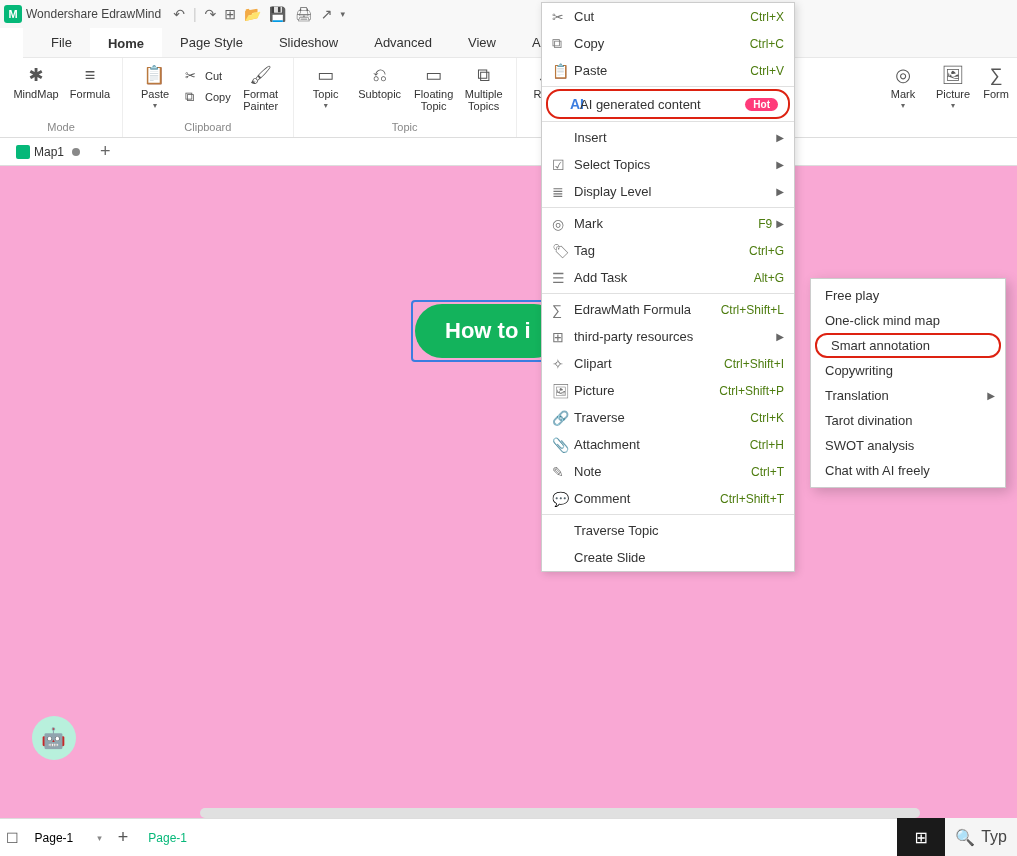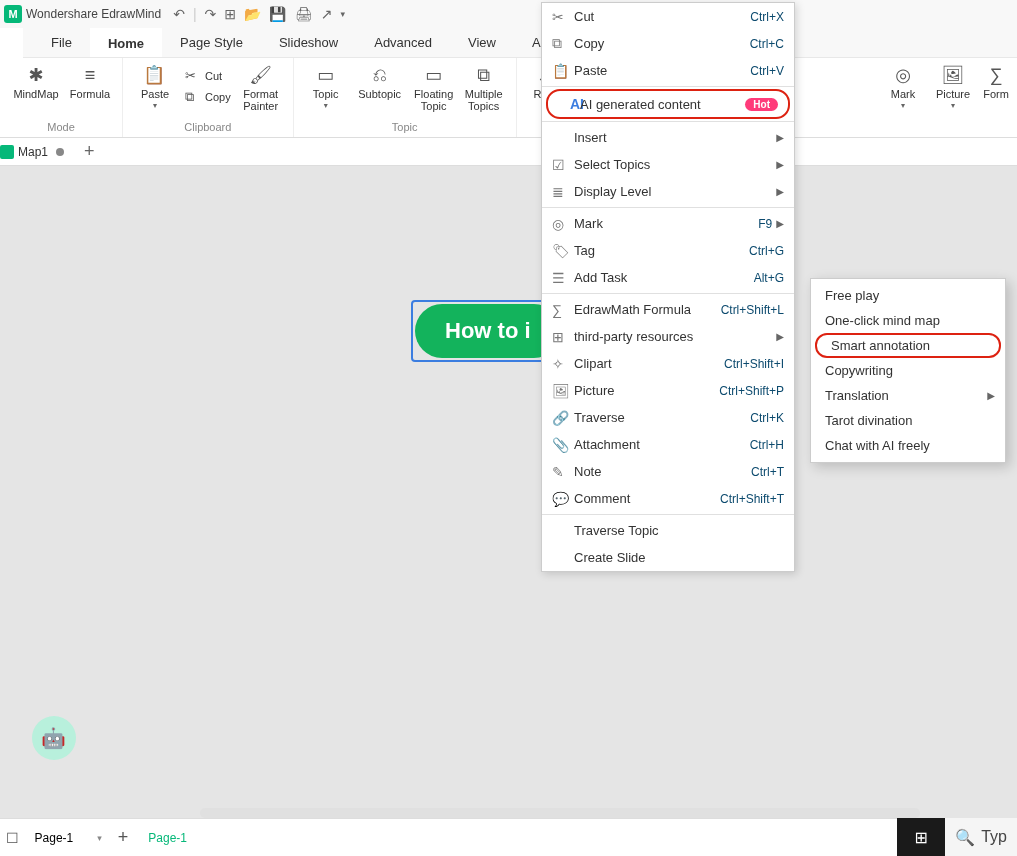--- a/index.html
+++ b/index.html
@@ -23,38 +23,38 @@
 .rbtn { display: flex; flex-direction: column; align-items: center; width: 48px; font-size: 11px; color: #333; cursor:pointer; padding-top:2px;}
 .rbtn.wide { width: 56px;}
 .rbtn .ricon { font-size: 18px; color: #555; height: 22px; display:flex;align-items:center;justify-content:center;}
 .rbtn .rlabel { text-align: center; line-height: 12px; margin-top: 2px; }
 .rbtn .arrow { font-size: 8px; color: #666; margin-top:1px;}
 .group-label { font-size: 11px; color: #888; text-align: center; padding-bottom:2px;}
 .clipboard-col { display:flex;flex-direction:column;gap:2px;padding-top:4px;}
 .clipboard-col .small-btn{display:flex;align-items:center;gap:4px;font-size:11px;color:#333;cursor:pointer;padding:2px 4px;}
 .clipboard-col .small-btn .ricon{font-size:13px;color:#555;width:16px;}
 
-.tabbar { height: 28px; background: #fff; border-bottom: 1px solid #ddd; display: flex; align-items: center; padding: 0 0; font-size: 12px;}
+.tabbar { height: 28px; background: #fff; border-bottom: 1px solid #ddd; display: flex; align-items: center; padding: 0 16px; font-size: 12px;}
 .tabbar .doc-icon{width:14px;height:14px;background:#06b879;border-radius:2px;margin-right:4px;}
 .tabbar .docname { color: #333; margin-right: 8px;}
 .tabbar .dot { width:8px;height:8px;border-radius:50%;background:#888;margin-right:14px;}
 .tabbar .addtab { font-size:18px;color:#666;cursor:pointer;padding:0 6px;}
 
-.canvas { position: absolute; top: 166px; left:0; right:0; bottom: 38px; background: #e5e5e5; }
+.canvas { position: absolute; top: 166px; left:0; right:0; bottom: 38px; background: #f9a8d4; }
 .topic-node { position:absolute; left: 415px; top: 138px; }
 .topic-box { background:#13b35c; color:#fff; font-size:22px; font-weight:600; padding: 14px 30px; border-radius: 28px; }
 .topic-sel { position:absolute; inset:-4px; border: 2px solid #3b7de0; border-radius: 4px; }
 .fab { position:absolute; left: 32px; bottom: 58px; width:44px;height:44px;border-radius:50%;background:#b8f0dc;display:flex;align-items:center;justify-content:center;font-size:20px;}
 
 .context-menu { position:absolute; left: 541px; top: 2px; width: 254px; background:#fff; border:1px solid #ccc; box-shadow: 2px 2px 8px rgba(0,0,0,0.15); font-size: 13px; color:#333; }
 .context-menu .row { display:flex; align-items:center; height: 27px; padding: 0 10px; cursor:pointer;}
 .context-menu .row.highlighted { border: 2px solid #d21; border-radius: 14px; margin: 2px 4px; height: 30px;}
 .context-menu .icon-slot { width: 22px; color:#777; font-size:14px;}
 .context-menu .label { flex:1;}
-.context-menu .shortcut { color:#0c4a6e; font-size:12px;}
+.context-menu .shortcut { color:#4d7c0f; font-size:12px;}
 .context-menu .submenu-arrow { color:#666; font-size:10px; margin-left:4px;}
 .context-menu .divider { height:1px; background:#e0e0e0; margin: 2px 0;}
 .hot-badge { background:#ff3b7a;color:#fff;font-size:10px;padding:1px 8px;border-radius:8px;font-weight:600;}
 .ai-icon { color:#3b7de0;font-weight:700;letter-spacing:0;font-size:14px;margin-left:12px;}
 
 .submenu { position:absolute; left: 810px; top: 278px; width: 196px; background:#fff; border:1px solid #ccc; box-shadow: 4px 4px 12px rgba(0,0,0,0.18); font-size: 13px; color:#333; padding: 4px 0;}
 .submenu .srow { height: 25px; display:flex;align-items:center;padding:0 14px;cursor:pointer; position:relative;}
 .submenu .srow.highlighted { border:2px solid #d21; border-radius: 12px; margin: 0 4px; text-align: right;}
 .submenu .submenu-arrow{position:absolute;right:10px;color:#666;font-size:10px;}
 
@@ -311,20 +311,21 @@
     </div>
   </div>
 
 <div class="submenu" id="sub">
     <div class="srow">Free play</div>
     <div class="srow">One-click mind map</div>
     <div class="srow highlighted">Smart annotation</div>
     <div class="srow">Copywriting</div>
     <div class="srow">Translation<span class="submenu-arrow">▶</span></div>
     <div class="srow">Tarot divination</div>
+    <div class="srow">SWOT analysis</div>
     <div class="srow">Chat with AI freely</div>
   </div>
 
 <div class="hscroll">
     <div class="hscroll-thumb"></div>
   </div>
 
 <div class="statusbar">
   <span class="icon">☐</span>
   <div class="pagesel">

